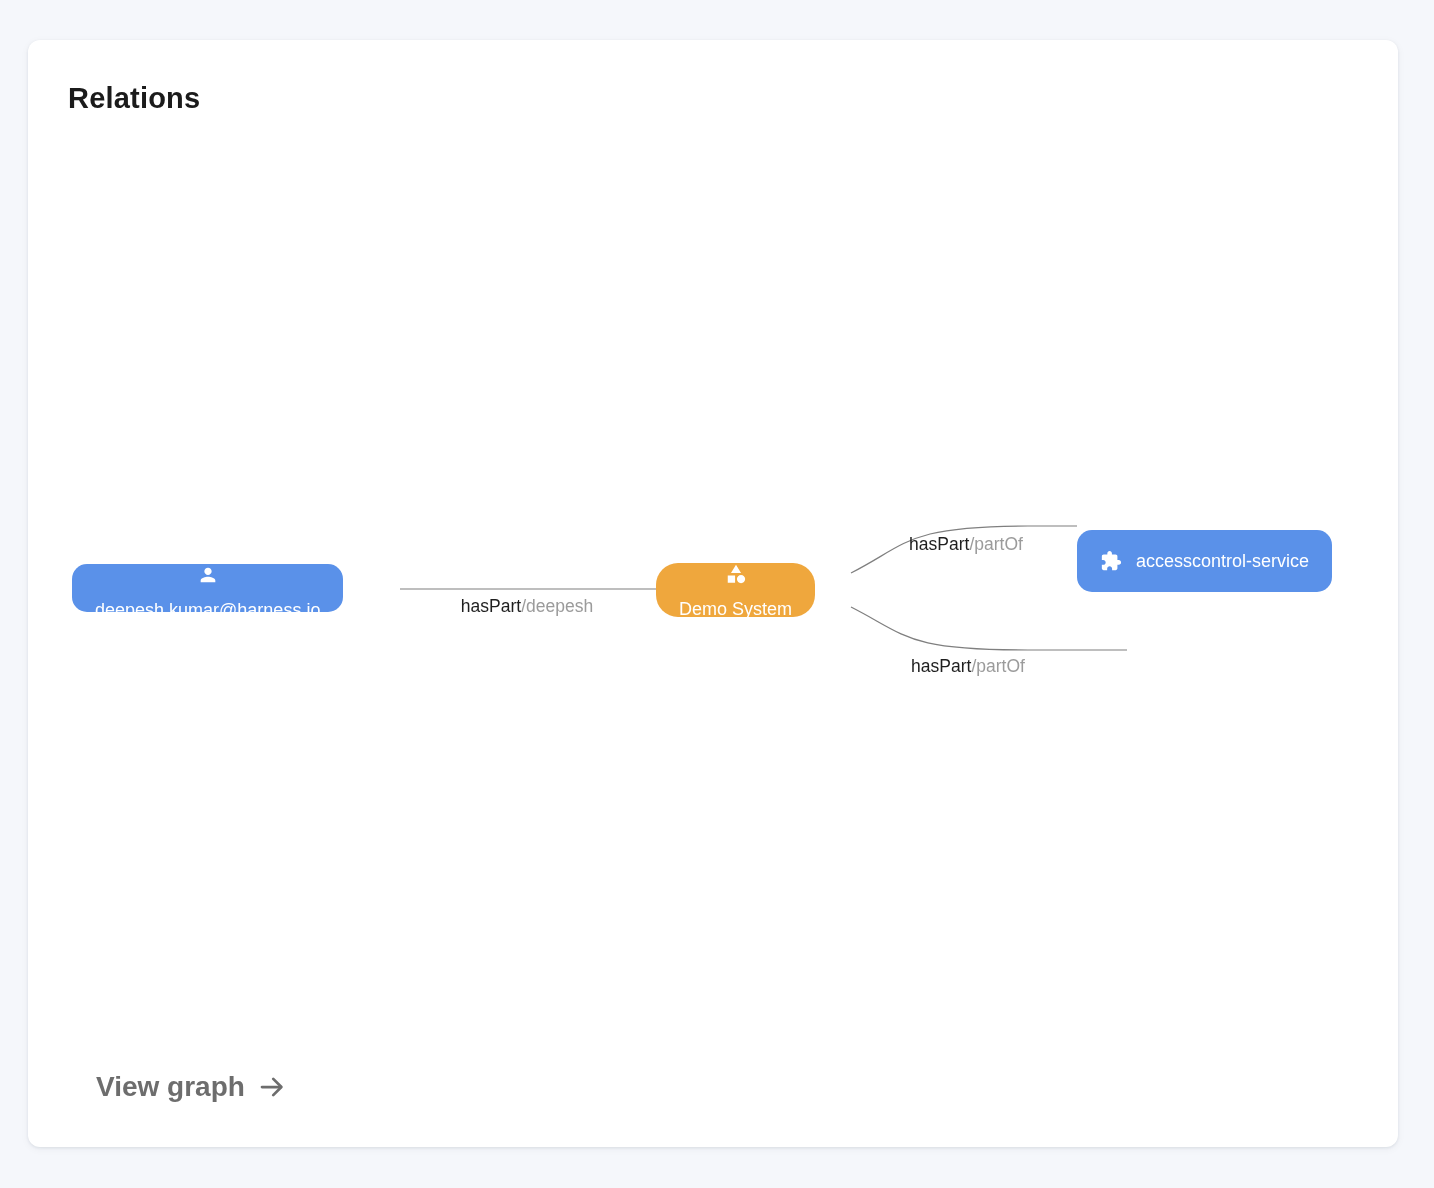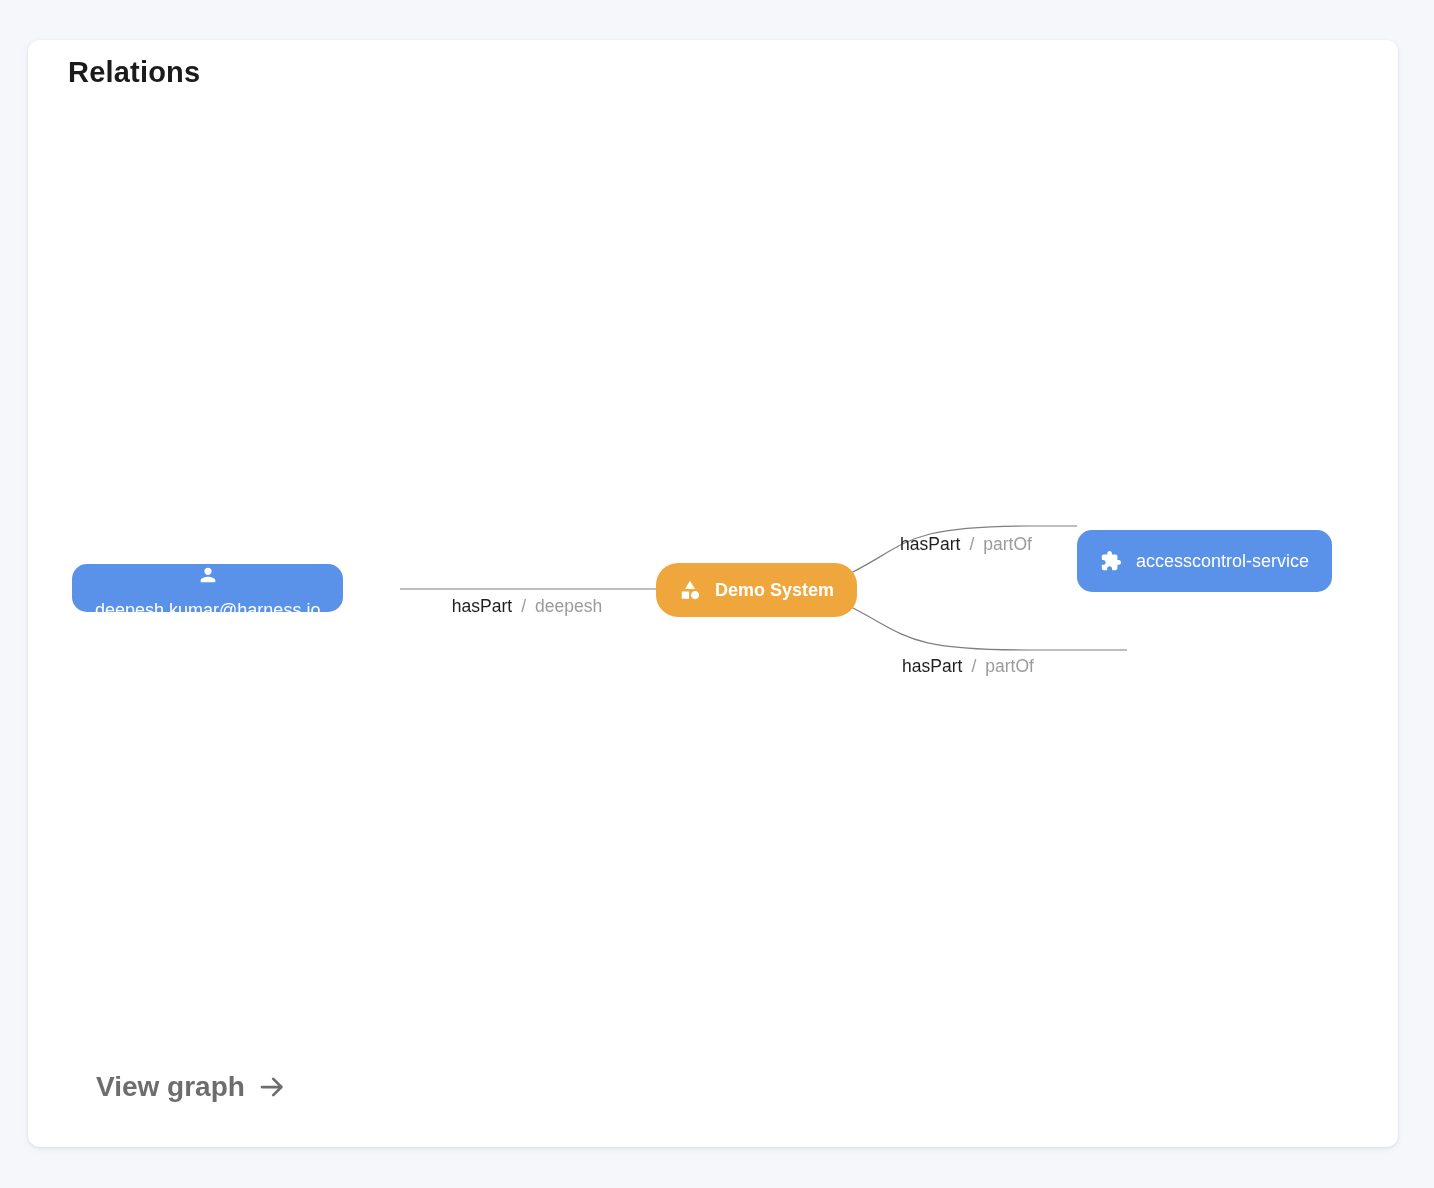--- a/index.html
+++ b/index.html
@@ -9,40 +9,40 @@
     position: relative; overflow: hidden;
     background: #f5f7fb;
   }
   .card {
     position: absolute; left: 28px; top: 40px;
     width: 1370px; height: 1107px;
     background: #ffffff; border-radius: 12px;
     box-shadow: 0 1px 3px rgba(25, 39, 62, 0.09), 0 2px 8px rgba(25, 39, 62, 0.05);
   }
   .card-title {
-    position: absolute; left: 40px; top: 16px;
+    position: absolute; left: 40px; top: 42px;
     font-size: 29px; font-weight: 700; color: #1b1b1b;
     letter-spacing: 0.2px;
   }
   .graph { position: absolute; inset: 0; }
   .edges { position: absolute; left: 0; top: 0; }
   .edges path { fill: none; stroke: var(--edge, #7f7f7f); stroke-width: 1.2; }
   .node {
     position: absolute; display: inline-flex; align-items: center;
     gap: 14px; padding: 0 23px; border-radius: 15px;
     color: #ffffff; font-size: 18px; white-space: nowrap; cursor: pointer;
     box-sizing: border-box;
   }
   .node.blue { background: var(--node-blue, #5a91e9); font-weight: 400; }
-  .node.orange { background: var(--node-orange, #efa73d); font-weight: 700; border-radius: 22px; }
+  .node.orange { background: var(--node-orange, #efa73d); font-weight: 400; border-radius: 22px; flex-direction: column; }
   .node .nicon { display: inline-flex; align-items: center; }
   .node .nicon svg { display: block; }
   .edge-label {
     position: absolute; transform: translateX(-50%);
-    display: flex; gap: 9px; font-size: 17.5px; white-space: nowrap;
+    display: flex; gap: 0; font-size: 17.5px; white-space: nowrap;
     line-height: 1.25;
   }
   .edge-label .primary { color: var(--label-primary, #1f1f1f); font-weight: 500; }
   .edge-label .sep, .edge-label .secondary { color: var(--label-secondary, #9b9b9b); font-weight: 400; }
   .view-graph {
     position: absolute; left: 40px; top: 1031px;
     display: inline-flex; align-items: center; gap: 12px;
     font-size: 28px; font-weight: 700; color: var(--footer-link, #6d6d6d);
     cursor: pointer;
     margin-left: 28px;

